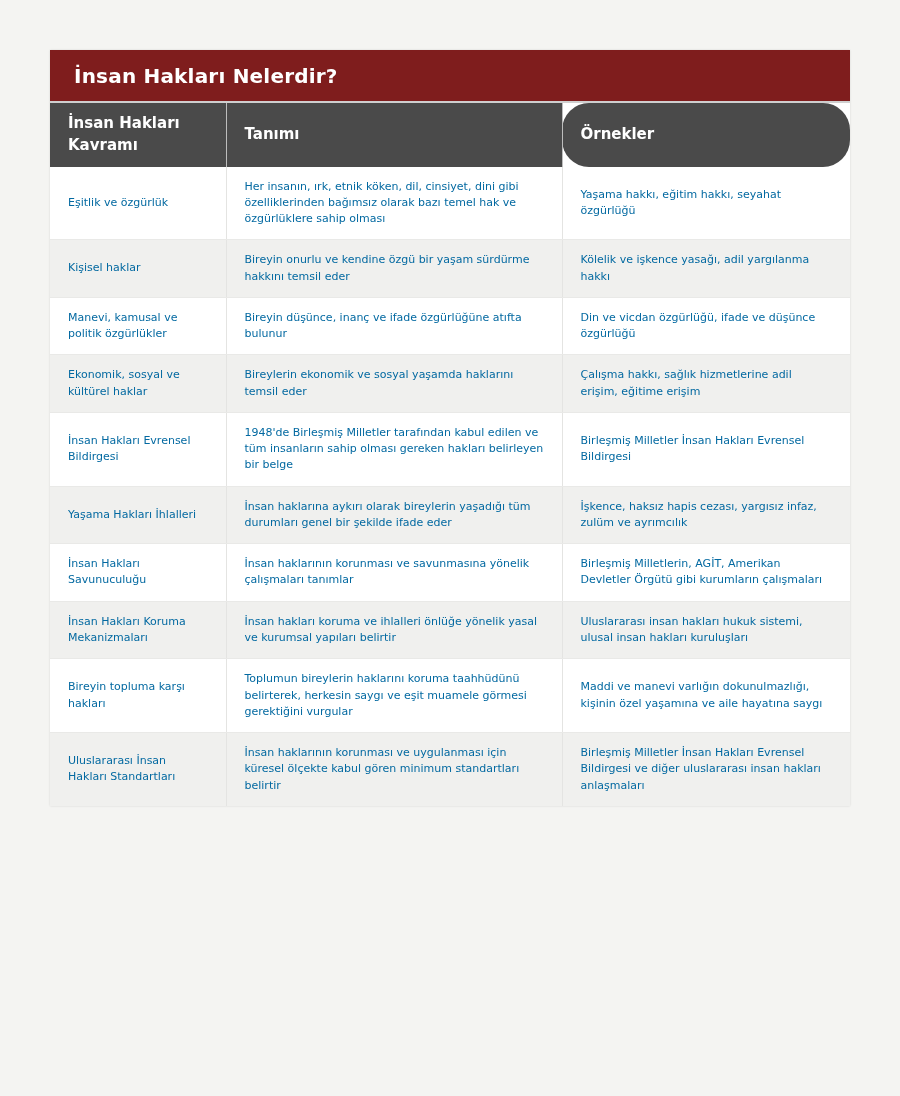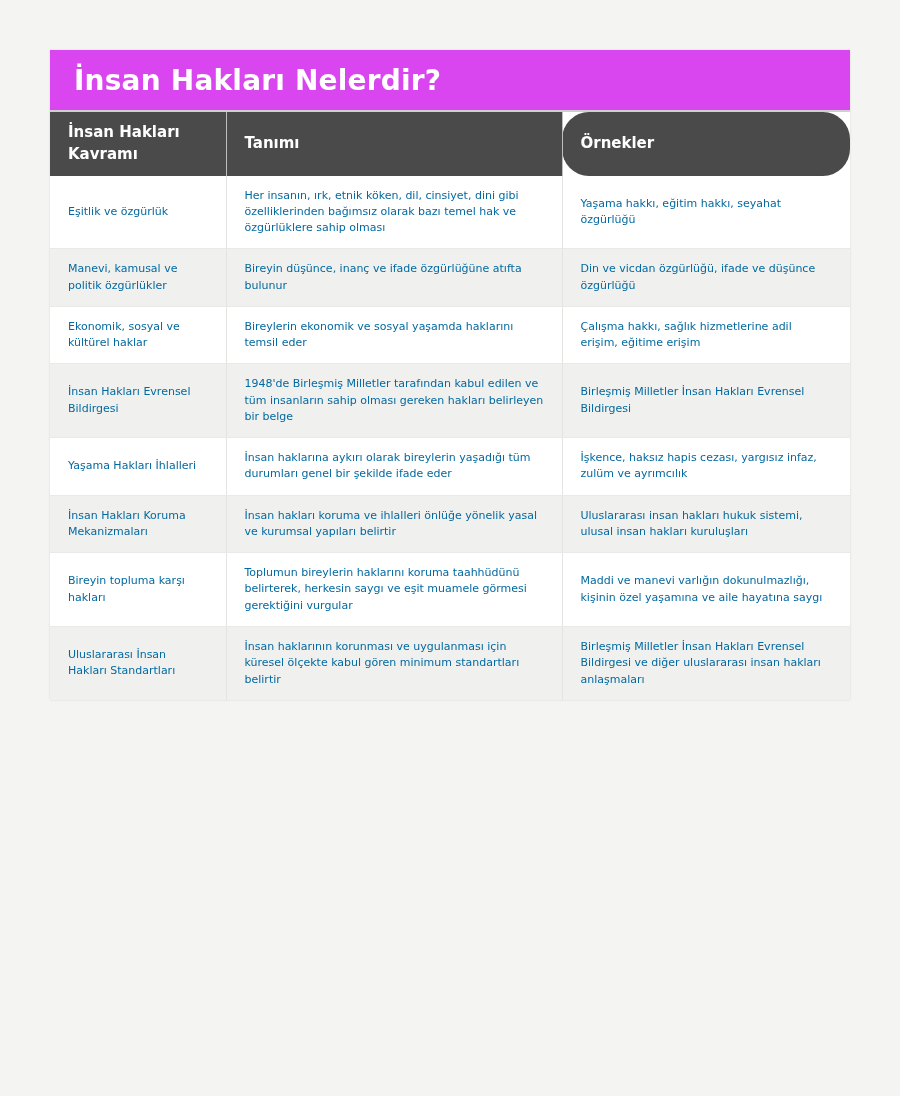--- a/index.html
+++ b/index.html
@@ -12,23 +12,23 @@
   }
 
   .card {
     width: 800px;
     margin: 50px auto 0 auto;
     background: #ffffff;
     box-shadow: 0 0 2px rgba(0,0,0,0.12);
   }
 
   .card-title {
-    background: #d946ef;
+    background: #7f1d1d;
     color: #ffffff;
-    font-size: 28px;
+    font-size: 20px;
     font-weight: bold;
     padding: 14px 24px 13px 24px;
     border-bottom: 2px solid #cfcfcf;
     letter-spacing: 0.2px;
   }
 
   table {
     width: 100%;
     border-collapse: collapse;
     table-layout: fixed;
@@ -80,38 +80,48 @@
         <th class="col-examples">Örnekler</th>
       </tr>
     </thead>
     <tbody>
         <tr>
     <td>Eşitlik ve özgürlük</td>
     <td>Her insanın, ırk, etnik köken, dil, cinsiyet, dini gibi özelliklerinden bağımsız olarak bazı temel hak ve özgürlüklere sahip olması</td>
     <td>Yaşama hakkı, eğitim hakkı, seyahat özgürlüğü</td>
   </tr>
         <tr>
+    <td>Kişisel haklar</td>
+    <td>Bireyin onurlu ve kendine özgü bir yaşam sürdürme hakkını temsil eder</td>
+    <td>Kölelik ve işkence yasağı, adil yargılanma hakkı</td>
+  </tr>
+        <tr>
     <td>Manevi, kamusal ve politik özgürlükler</td>
     <td>Bireyin düşünce, inanç ve ifade özgürlüğüne atıfta bulunur</td>
     <td>Din ve vicdan özgürlüğü, ifade ve düşünce özgürlüğü</td>
   </tr>
         <tr>
     <td>Ekonomik, sosyal ve kültürel haklar</td>
     <td>Bireylerin ekonomik ve sosyal yaşamda haklarını temsil eder</td>
     <td>Çalışma hakkı, sağlık hizmetlerine adil erişim, eğitime erişim</td>
   </tr>
         <tr>
     <td>İnsan Hakları Evrensel Bildirgesi</td>
     <td>1948'de Birleşmiş Milletler tarafından kabul edilen ve tüm insanların sahip olması gereken hakları belirleyen bir belge</td>
     <td>Birleşmiş Milletler İnsan Hakları Evrensel Bildirgesi</td>
   </tr>
         <tr>
     <td>Yaşama Hakları İhlalleri</td>
     <td>İnsan haklarına aykırı olarak bireylerin yaşadığı tüm durumları genel bir şekilde ifade eder</td>
     <td>İşkence, haksız hapis cezası, yargısız infaz, zulüm ve ayrımcılık</td>
+  </tr>
+        <tr>
+    <td>İnsan Hakları Savunuculuğu</td>
+    <td>İnsan haklarının korunması ve savunmasına yönelik çalışmaları tanımlar</td>
+    <td>Birleşmiş Milletlerin, AGİT, Amerikan Devletler Örgütü gibi kurumların çalışmaları</td>
   </tr>
         <tr>
     <td>İnsan Hakları Koruma Mekanizmaları</td>
     <td>İnsan hakları koruma ve ihlalleri önlüğe yönelik yasal ve kurumsal yapıları belirtir</td>
     <td>Uluslararası insan hakları hukuk sistemi, ulusal insan hakları kuruluşları</td>
   </tr>
         <tr>
     <td>Bireyin topluma karşı hakları</td>
     <td>Toplumun bireylerin haklarını koruma taahhüdünü belirterek, herkesin saygı ve eşit muamele görmesi gerektiğini vurgular</td>
     <td>Maddi ve manevi varlığın dokunulmazlığı, kişinin özel yaşamına ve aile hayatına saygı</td>

